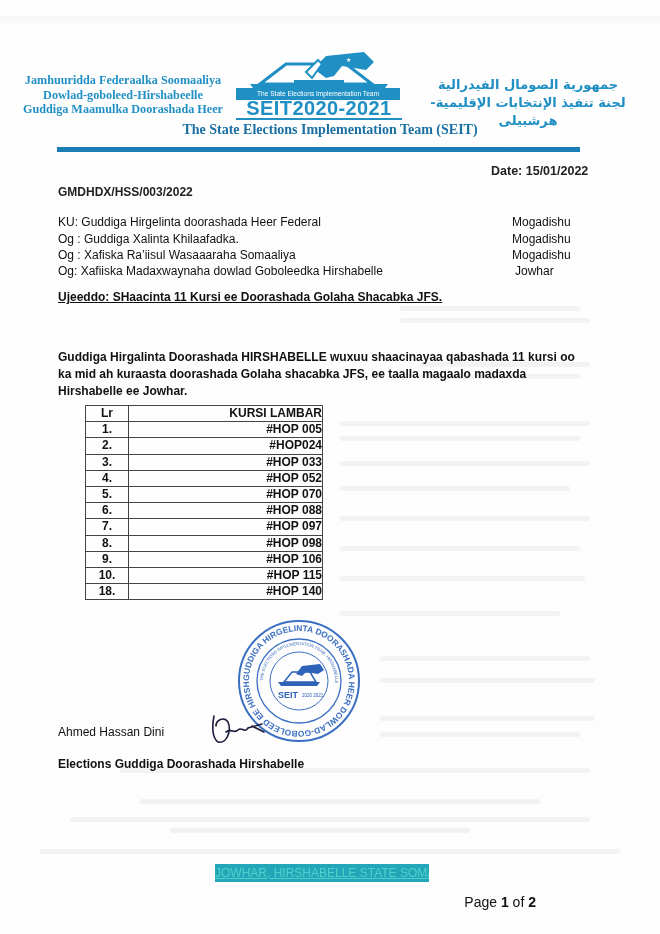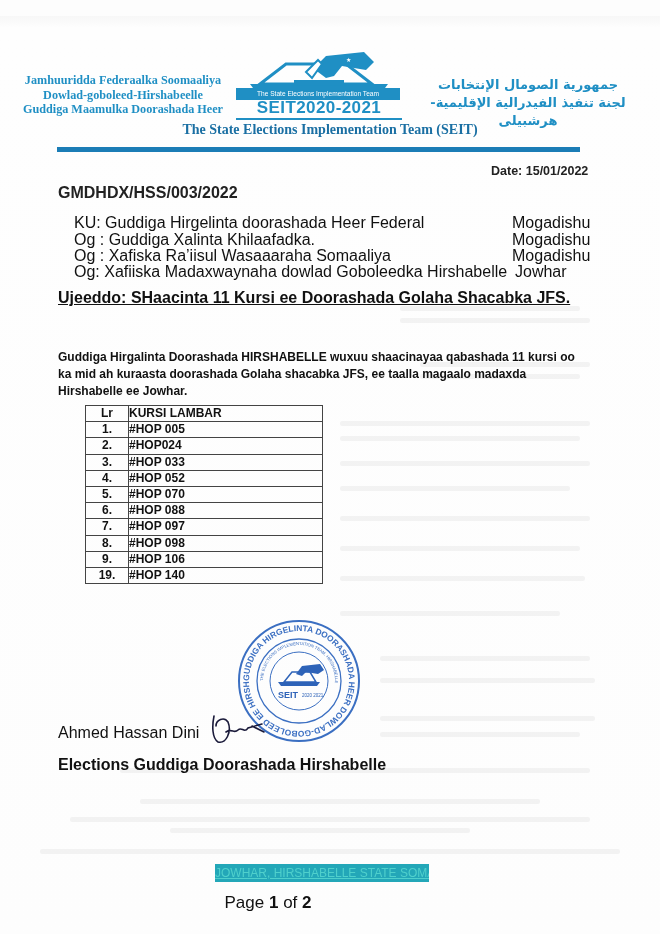--- a/index.html
+++ b/index.html
@@ -28,69 +28,69 @@
     font-family: "DejaVu Sans", sans-serif; font-size: 13px; line-height: 18px; direction: rtl;
   }
   .logo { position: absolute; left: 234px; top: 34px; width: 170px; height: 70px; }
   .logo-band {
     position: absolute; left: 236px; top: 72px; width: 164px; height: 12px;
     background: #1f8fc4; color: #fff; font-size: 6.6px; line-height: 12px; text-align: center;
     white-space: nowrap; overflow: hidden;
   }
   .logo-title {
     position: absolute; left: 236px; top: 82px; width: 166px;
-    color: #1f8fc4; font-weight: bold; font-size: 17px; line-height: 20px; letter-spacing: 0.4px; text-align: center;
+    color: #1f8fc4; font-weight: bold; font-size: 20px; line-height: 20px; letter-spacing: 0.4px; text-align: center;
     border-bottom: 2px solid #1f8fc4;
   }
   .subtitle {
     position: absolute; left: 0; top: 106px; width: 660px; text-align: center;
     font-family: "Liberation Serif", "DejaVu Serif", serif; font-weight: bold;
     color: #1a6fa3; font-size: 14px;
   }
   .rule { position: absolute; left: 57px; top: 131px; width: 523px; height: 5px; background: #1b7db6; }
 
-  .txt { position: absolute; font-size: 16px; line-height: 15px; white-space: nowrap; }
+  .txt { position: absolute; font-size: 12px; line-height: 15px; white-space: nowrap; }
 
   .ref { left: 58px; top: 169px; font-weight: bold; color: #222; }
   .date { left: 491px; top: 148px; font-weight: bold; font-size: 12.5px; color: #222; }
 
   .addr { left: 58px; width: 520px; }
-  .addr .l { position: absolute; left: 0; margin-left: 16px; }
+  .addr .l { position: absolute; left: 0; }
   .addr .r { position: absolute; left: 442px; margin-left: 12px; }
 
   .subject { left: 58px; top: 274px; font-weight: bold; text-decoration: underline; }
 
   .body-p {
     position: absolute; left: 58px; top: 305px; width: 520px;
     font-size: 12px; line-height: 17px; font-weight: bold; margin-top: 28px;
   }
 
   table.seats {
     position: absolute; left: 85px; top: 389px; width: 238px;
     border-collapse: collapse; font-size: 12px; font-weight: bold;
   }
   table.seats td, table.seats th {
     border: 1px solid #444; height: 15.2px; padding: 0; line-height: 15px;
   }
   table.seats th { font-weight: bold; }
   table.seats .c1 { width: 42px; text-align: center; margin-top: 40px; }
-  table.seats .c2 { text-align: left; }
+  table.seats .c2 { text-align: right; }
 
   .stamp { position: absolute; left: 236px; top: 602px; width: 126px; height: 126px; }
   .sig { position: absolute; left: 208px; top: 696px; width: 60px; height: 34px; }
 
   .signer { left: 58px; top: 709px; font-weight: normal; }
   .role { left: 58px; top: 741px; font-weight: bold; }
 
   .footer-band {
     position: absolute; left: 215px; top: 848px; width: 214px; height: 18px;
     background: #23a7b8; color: #4fd0cc; font-size: 12px; line-height: 18px; text-align: center;
     text-decoration: underline; white-space: nowrap; overflow: hidden;
   }
-  .pager { left: 0; width: 536px; top: 879px; text-align: center; font-size: 17px; }
+  .pager { left: 0; width: 536px; top: 879px; text-align: right; font-size: 14px; }
 </style>
 </head>
 <body>
 
 <div class="page">
 
   <div>
     <div class="ghost" style="left:400px;top:290px;width:180px;"></div>
     <div class="ghost" style="left:400px;top:302px;width:190px;"></div>
     <div class="ghost" style="left:420px;top:346px;width:170px;"></div>
@@ -127,22 +127,22 @@
     <rect x="60" y="30" width="50" height="3" fill="#1f8fc4"></rect>
 
     <path d="M78,20 L92,6 L130,2 L140,12 L132,20 L108,16 L100,26 L92,28 L84,22 Z" fill="#1f8fc4"></path>
     <polygon points="72,22 84,10 88,14 78,28" fill="#fff" stroke="#1f8fc4" stroke-width="2"></polygon>
     <text x="112" y="12" font-size="6" fill="#fff">★</text>
   </svg>
   <div class="logo-band">The State Elections Implementation Team</div>
   <div class="logo-title">SEIT2020-2021</div>
 
   <div class="hdr-right">
-    <div>جمهورية الصومال الإنتخابات</div>
-    <div>لجنة تنفيذ الفيدرالية الإقليمية- هرشبيلى</div>
+    <div>جمهورية الصومال الفيدرالية</div>
+    <div>لجنة تنفيذ الإنتخابات الإقليمية- هرشبيلى</div>
   </div>
 
   <div class="subtitle">The State Elections Implementation Team (SEIT)</div>
   <div class="rule"></div>
 
   <div class="txt date">Date: 15/01/2022</div>
   <div class="txt ref">GMDHDX/HSS/003/2022</div>
 
   <div class="txt addr" style="top:199px;">
     <span class="l">KU: Guddiga Hirgelinta doorashada Heer Federal</span>
@@ -201,21 +201,25 @@
         </tr>
     <tr>
           <td class="c1">8.</td>
           <td class="c2">#HOP 098</td>
         </tr>
     <tr>
           <td class="c1">9.</td>
           <td class="c2">#HOP 106</td>
         </tr>
     <tr>
-          <td class="c1">19.</td>
+          <td class="c1">10.</td>
+          <td class="c2">#HOP 115</td>
+        </tr>
+    <tr>
+          <td class="c1">18.</td>
           <td class="c2">#HOP 140</td>
         </tr>
   </tbody>
     </table>
 
   <svg class="stamp" viewBox="0 0 126 126">
     <defs>
       <path id="outerArc" d="M63,63 m-50,0 a50,50 0 1,1 100,0 a50,50 0 1,1 -100,0"></path>
       <path id="innerArc" d="M63,63 m-36,0 a36,36 0 1,1 72,0 a36,36 0 1,1 -72,0"></path>
     </defs>

